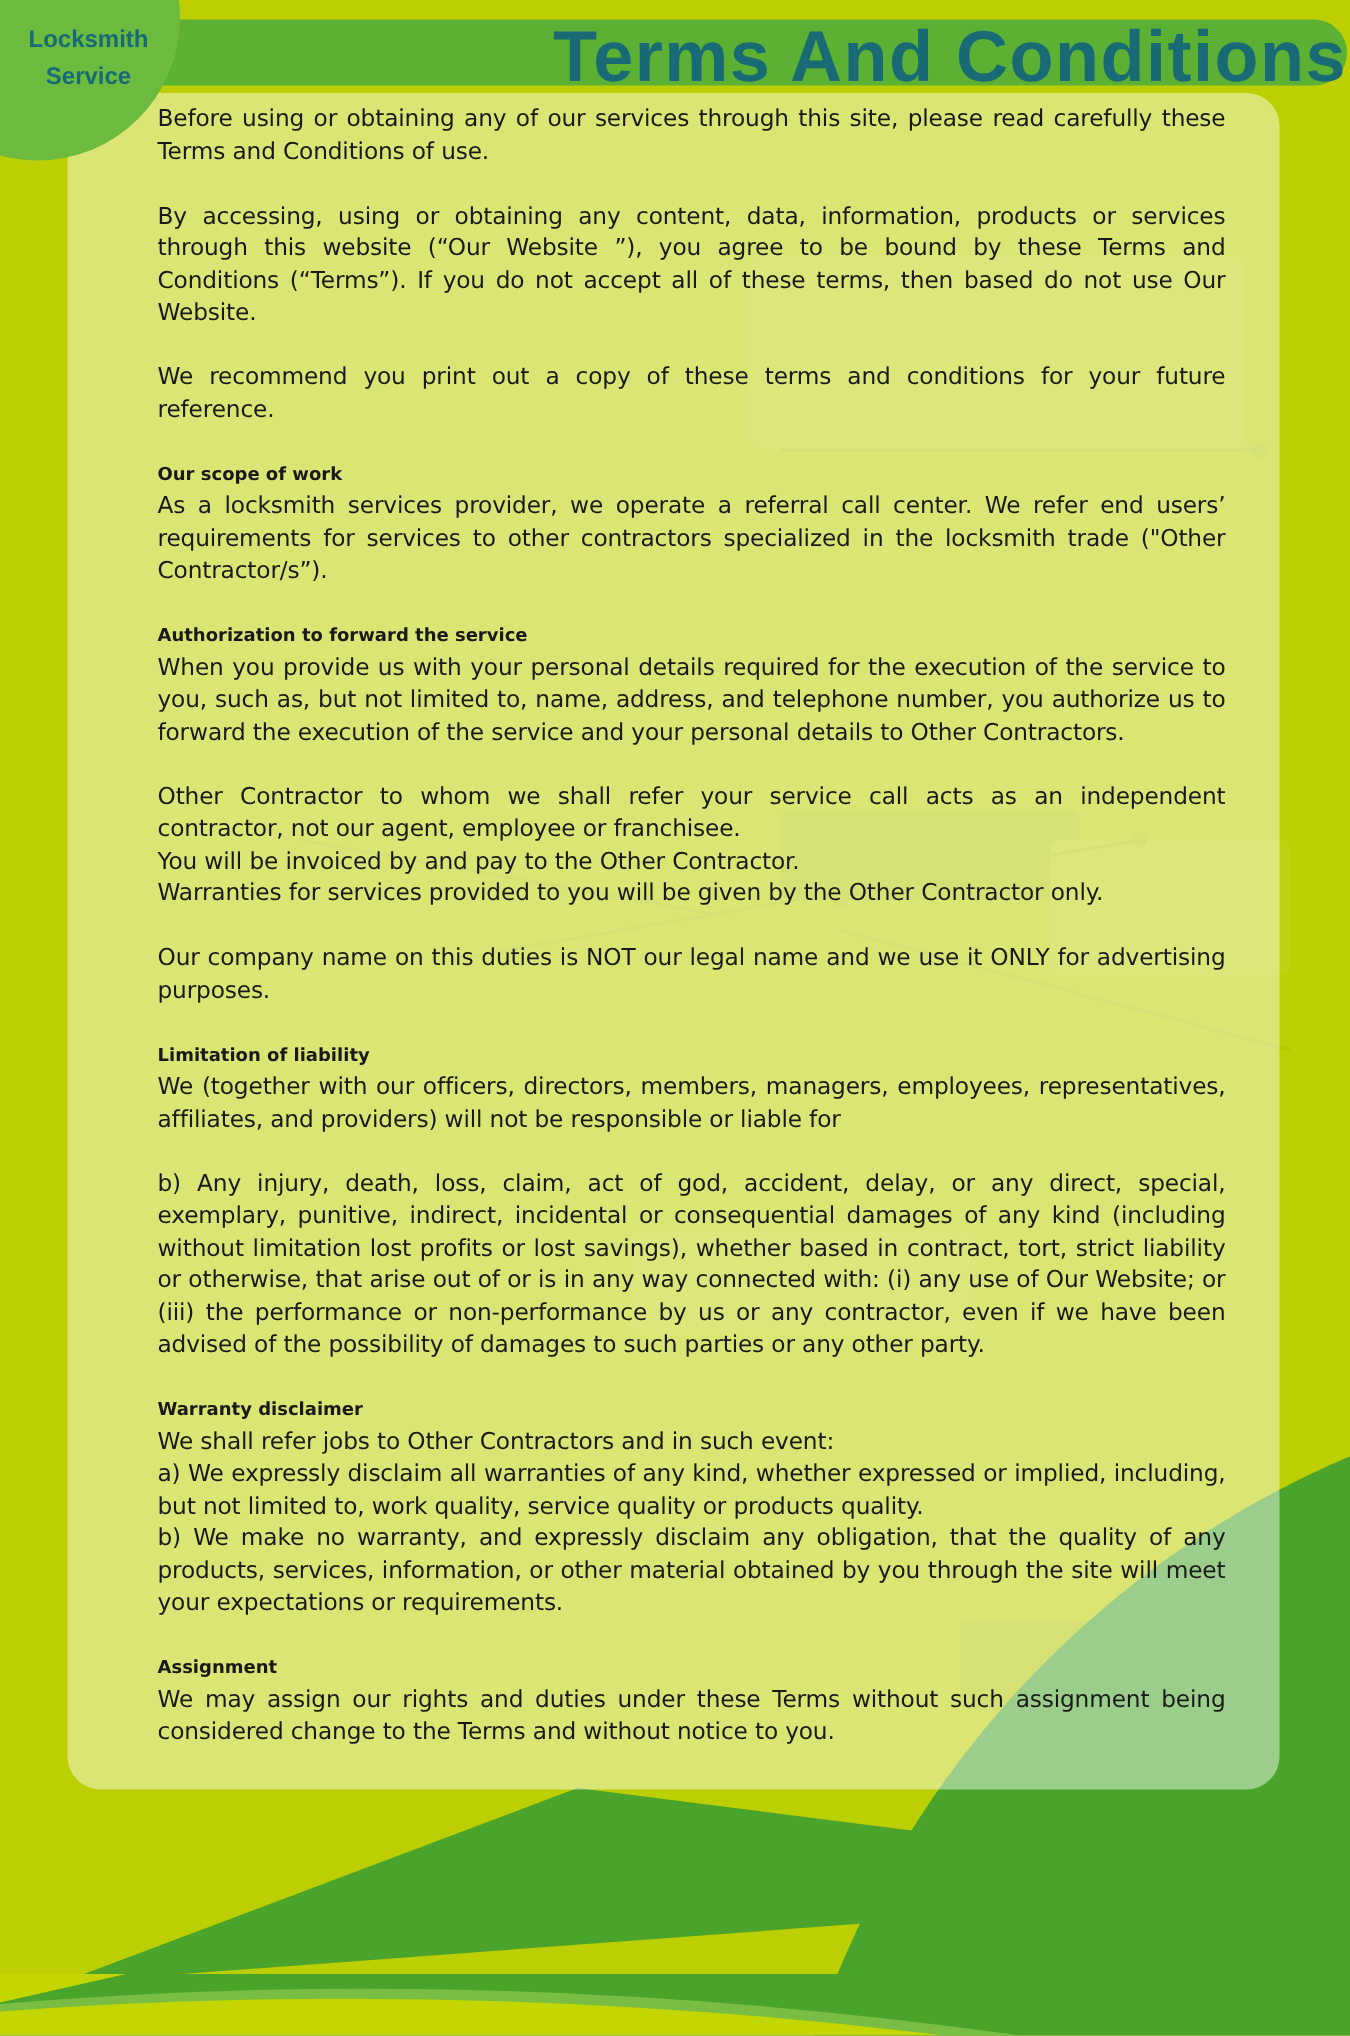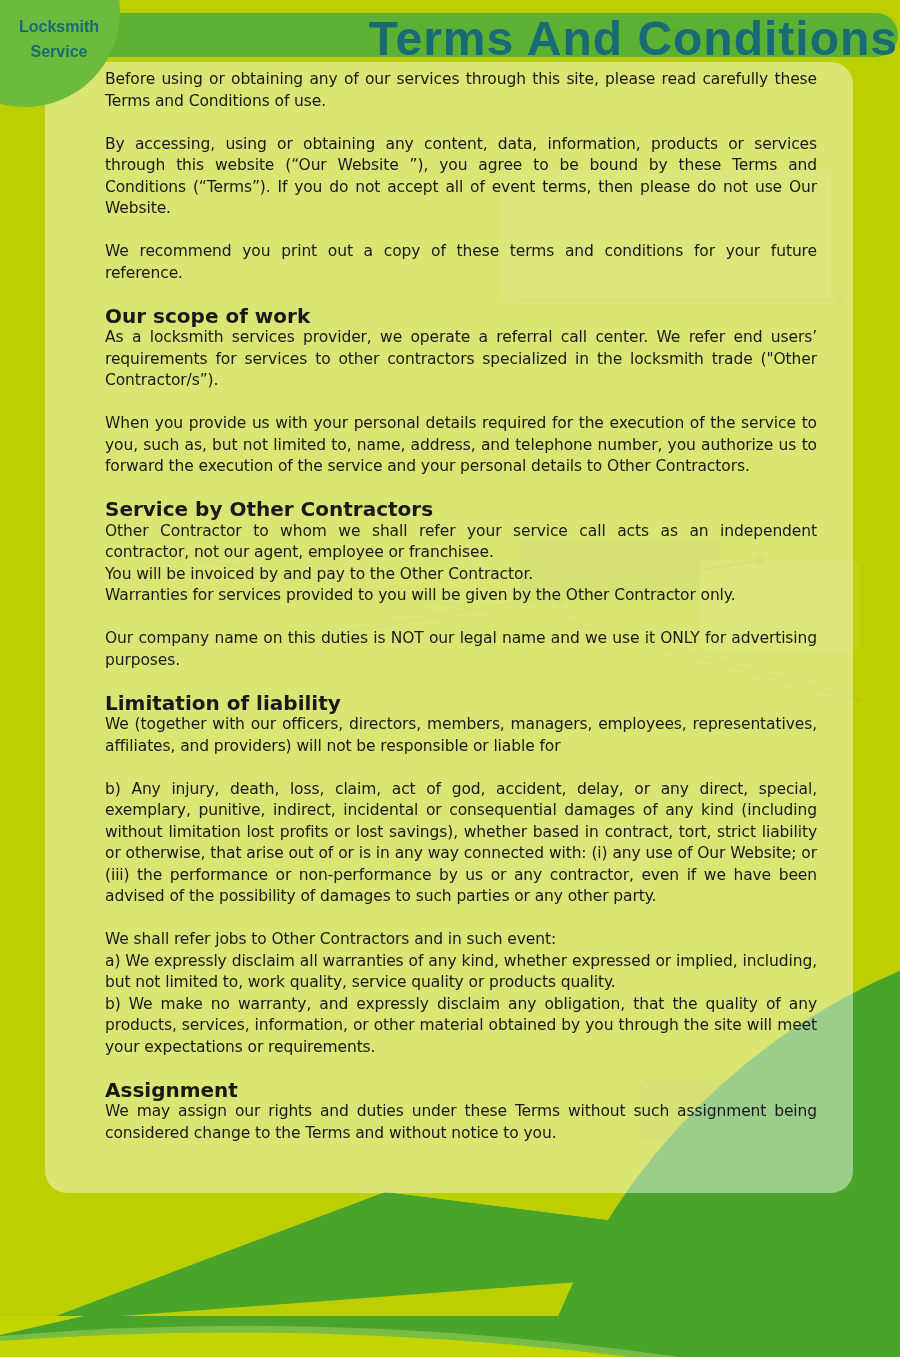--- a/index.html
+++ b/index.html
@@ -29,21 +29,21 @@
     margin:0 0 21.5px 0;
     font-size:15.5px;
     line-height:21.5px;
     letter-spacing:-0.1px;
     color:var(--body-text,#191919);
     text-align:justify;
     white-space:pre-line;
   }
   .sec-h{
     margin:0;
-    font-size:20px;
+    font-size:12px;
     line-height:21.5px;
     font-weight:bold;
     color:var(--body-text,#191919);
   }
   
   .band{
     position:absolute;left:0;top:13px;width:898px;height:44px;
     background:var(--band,#5cb033);
     border-radius:0 22px 22px 0;
     z-index:2;
@@ -106,57 +106,58 @@
 
     <path d="M0,1357 L0,1341 Q310,1318 630,1357 Z" style="fill:var(--swoosh-yellow,#c3d600)"></path>
   </svg>
 
   <div class="panel">
     <div>
   <div class="section">
 
     <div class="sec-ps">
             <p class="para">Before using or obtaining any of our services through this site, please read carefully these Terms and Conditions of use.</p>
-            <p class="para">By accessing, using or obtaining any content, data, information, products or services through this website (“Our Website ”), you agree to be bound by these Terms and Conditions (“Terms”). If you do not accept all of event terms, then please do not use Our Website.</p>
+            <p class="para">By accessing, using or obtaining any content, data, information, products or services through this website (“Our Website ”), you agree to be bound by these Terms and Conditions (“Terms”). If you do not accept all of these terms, then based do not use Our Website.</p>
             <p class="para">We recommend you print out a copy of these terms and conditions for your future reference.</p>
           </div>
   </div>
 
   <div class="section">
     <h3 class="sec-h">Our scope of work</h3>
     <div class="sec-ps">
             <p class="para">As a locksmith services provider, we operate a referral call center. We refer end users’ requirements for services to other contractors specialized in the locksmith trade ("Other Contractor/s”).</p>
           </div>
   </div>
 
   <div class="section">
+    <h3 class="sec-h">Authorization to forward the service</h3>
     <div class="sec-ps">
             <p class="para">When you provide us with your personal details required for the execution of the service to you, such as, but not limited to, name, address, and telephone number, you authorize us to forward the execution of the service and your personal details to Other Contractors.</p>
           </div>
   </div>
 
   <div class="section">
-    <h3 class="sec-h">Service by Other Contractors</h3>
     <div class="sec-ps">
             <p class="para">Other Contractor to whom we shall refer your service call acts as an independent contractor, not our agent, employee or franchisee.
 You will be invoiced by and pay to the Other Contractor.
 Warranties for services provided to you will be given by the Other Contractor only.</p>
             <p class="para">Our company name on this duties is NOT our legal name and we use it ONLY for advertising purposes.</p>
           </div>
   </div>
 
   <div class="section">
     <h3 class="sec-h">Limitation of liability</h3>
     <div class="sec-ps">
             <p class="para">We (together with our officers, directors, members, managers, employees, representatives, affiliates, and providers) will not be responsible or liable for</p>
             <p class="para">b) Any injury, death, loss, claim, act of god, accident, delay, or any direct, special, exemplary, punitive, indirect, incidental or consequential damages of any kind (including without limitation lost profits or lost savings), whether based in contract, tort, strict liability or otherwise, that arise out of or is in any way connected with: (i) any use of Our Website; or (iii) the performance or non-performance by us or any contractor, even if we have been advised of the possibility of damages to such parties or any other party.</p>
           </div>
   </div>
 
   <div class="section">
+    <h3 class="sec-h">Warranty disclaimer</h3>
     <div class="sec-ps">
             <p class="para">We shall refer jobs to Other Contractors and in such event:
 a) We expressly disclaim all warranties of any kind, whether expressed or implied, including, but not limited to, work quality, service quality or products quality.
 b) We make no warranty, and expressly disclaim any obligation, that the quality of any products, services, information, or other material obtained by you through the site will meet your expectations or requirements.</p>
           </div>
   </div>
 
   <div class="section">
     <h3 class="sec-h">Assignment</h3>
     <div class="sec-ps">

